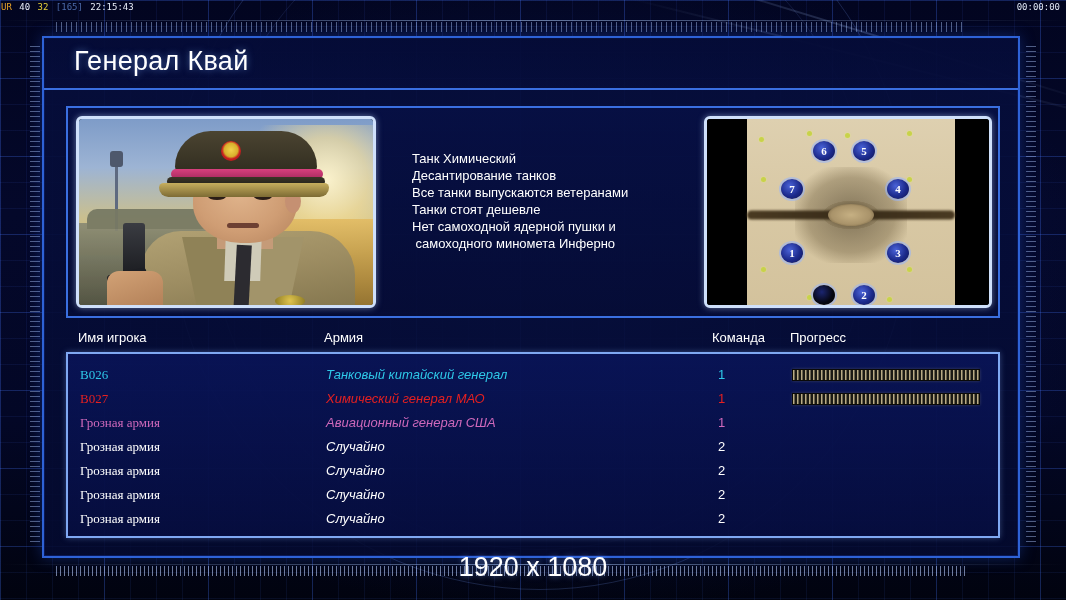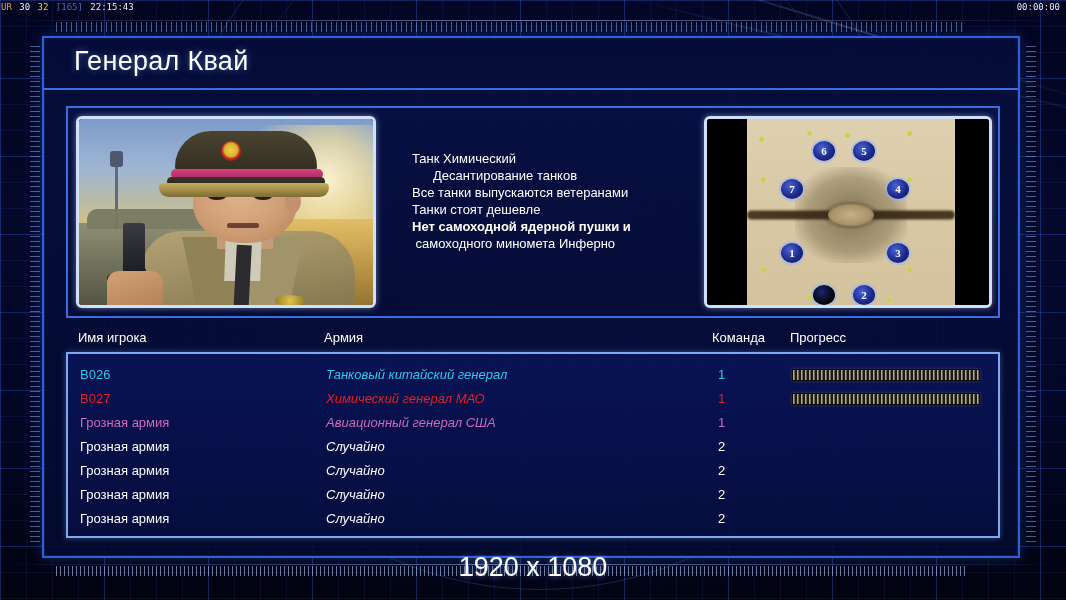--- a/index.html
+++ b/index.html
@@ -295,21 +295,21 @@
     position: absolute; left: 22px; top: 314px; width: 934px; height: 186px;
     border: 2px solid #7fa8f2;
     background: linear-gradient(180deg, rgba(10,22,96,0.72), rgba(7,15,72,0.6));
     box-shadow: 0 0 6px rgba(140,180,255,0.35);
   }
   .prow {
     position: absolute; left: 0; width: 100%; height: 24px;
     font-size: 13px; color: #ffffff;
   }
   .prow .cell { position: absolute; top: 3px; white-space: nowrap; }
-  .cell.name { left: 12px; }
+  .cell.name { left: 12px; font-family: Liberation Serif, serif; }
   .cell.army { left: 258px; font-style: italic; }
   .cell.team { left: 650px; }
   .progwrap { position: absolute; left: 724px; top: 5px; width: 188px; height: 12px; }
   .progbar {
     width: 100%; height: 100%;
     background:
       repeating-linear-gradient(to right,
         #b9ab84 0px, #b9ab84 1px,
         #6b6450 1px, #6b6450 2px,
         #1b1a14 2px, #1b1a14 4px);
@@ -338,21 +338,21 @@
 
   <div class="grid-minor"></div>
   <div class="grid-major"></div>
   <div class="arc a1"></div>
   <div class="arc a2"></div>
   <div class="diag d1"></div>
   <div class="diag d2"></div>
 
   <div id="topbar">
     <span class="seg c-or">UR</span>
-    <span class="seg c-wh">30</span>
+    <span class="seg c-wh">40</span>
     <span class="seg c-ye">32</span>
     <span class="seg c-dim">[165]</span>
     <span class="seg c-wh">22:15:43</span>
     <span id="topclock">00:00:00</span>
   </div>
 
   <div class="ruler h" style="left:56px; top:22px; width:910px;"></div>
   <div class="ruler v" style="left:30px; top:46px; height:500px;"></div>
   <div class="ruler v" style="left:1026px; top:46px; height:500px;"></div>
   <div class="ruler h big" style="left:56px; top:566px; width:910px;"></div>
@@ -393,24 +393,24 @@
           <div class="p-capband2"></div>
           <div class="p-brim"></div>
           <div class="p-gun"></div>
           <div class="p-hand"></div>
           <div class="p-wing"></div>
         </div>
       </div>
 
       <div id="bonus-list" style="position:absolute; left:344px; top:42px; width:286px;">
         <div style="color:#fff;font-size:13px;line-height:17px;">Танк Химический</div>
-        <div style="color:#fff;font-size:13px;line-height:17px;margin-left:21px;">Десантирование танков</div>
+        <div style="color:#fff;font-size:13px;line-height:17px;">Десантирование танков</div>
         <div style="color:#fff;font-size:13px;line-height:17px;">Все танки выпускаются ветеранами</div>
         <div style="color:#fff;font-size:13px;line-height:17px;">Танки стоят дешевле</div>
-        <div style="color:#fff;font-size:13px;line-height:17px;font-weight:bold;">Нет самоходной ядерной пушки и</div>
+        <div style="color:#fff;font-size:13px;line-height:17px;">Нет самоходной ядерной пушки и</div>
         <div style="color:#fff;font-size:13px;line-height:17px;white-space:pre;"> самоходного миномета Инферно</div>
       </div>
 
       <div id="minimap-frame" class="innerframe">
         <div id="minimap">
           <div class="mm-canvas">
             <div class="mm-center"></div>
             <div class="mm-river"></div>
             <div class="mm-eye"></div>
 

